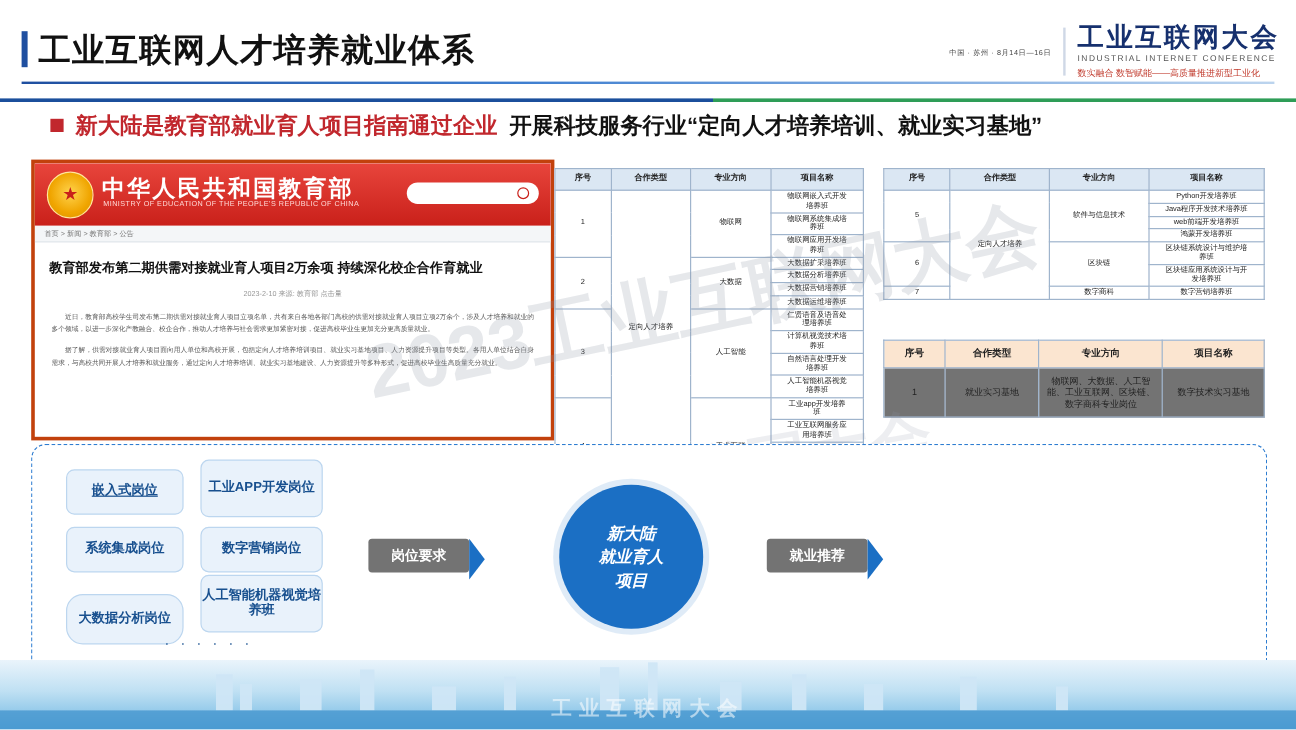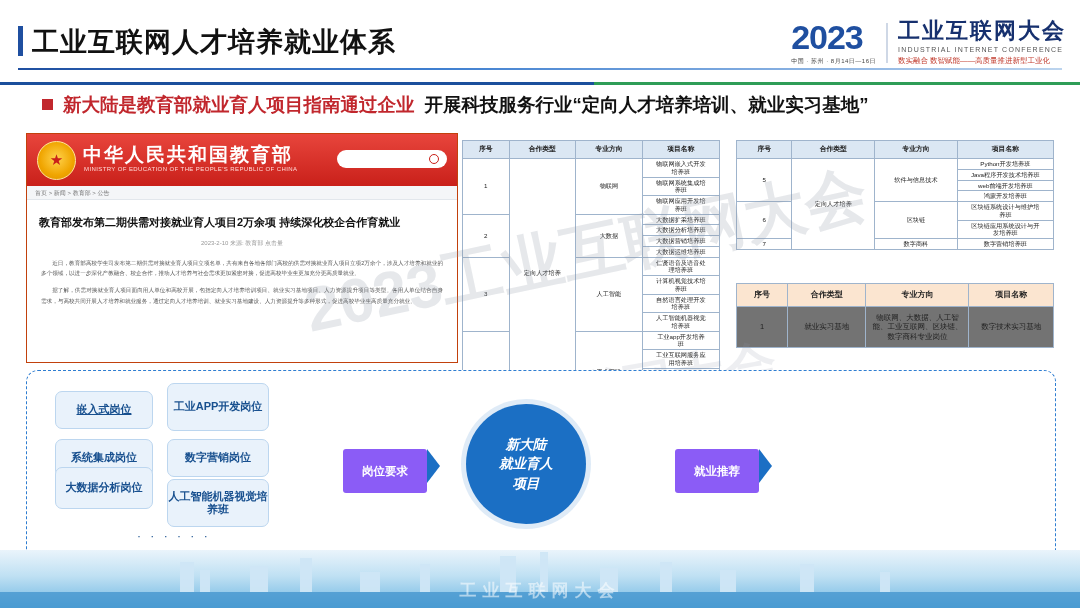--- a/index.html
+++ b/index.html
@@ -61,21 +61,21 @@
   }
   .bullet-red{
     font-size:18.5px;font-weight:bold;color:#c1272d;
   }
   .bullet-black{
     font-size:18.5px;font-weight:bold;color:#111;margin-left:10px;
   }
   
   .news{
     position:absolute;left:26px;top:133px;width:430px;height:228px;
-    background:#ffffff;border:1px solid #c2410c;overflow:hidden;
+    background:#ffffff;border:3px solid #c2410c;overflow:hidden;
   }
   .news-top{
     height:52px;background:linear-gradient(180deg,#e8453c 0%,#c9201a 100%);
     position:relative;
   }
   .emblem{
     position:absolute;left:10px;top:7px;width:37px;height:37px;border-radius:50%;
     background:radial-gradient(circle at 50% 45%,#ffd34d 0%,#f0a500 60%,#d98e00 100%);
     border:1px solid #ffe79a;
   }
@@ -147,22 +147,22 @@
     position:absolute;width:96px;height:36px;border-radius:7px;
     background:#e9f2fb;border:1px solid #bcd6ef;
     display:flex;align-items:center;justify-content:center;text-align:center;
     font-size:11px;font-weight:bold;color:#18508f;line-height:1.2;
   }
   .chip.wide{width:100px;}
   .dots{
     position:absolute;left:110px;top:158px;font-size:12px;color:#18508f;letter-spacing:3px;
   }
   .arrowbox{
-    position:absolute;width:84px;height:44px;background:#8b5cf6;border-radius:3px;
-    display:flex;align-items:center;justify-content:center;color:#fff;font-size:11.5px;font-weight:bold;margin-left:36px;
+    position:absolute;width:84px;height:28px;background:#737373;border-radius:3px;
+    display:flex;align-items:center;justify-content:center;color:#fff;font-size:11.5px;font-weight:bold;
   }
   .arrowbox:after{
     content:"";position:absolute;right:-13px;top:0;
     border-top:17px solid transparent;border-bottom:17px solid transparent;border-left:13px solid #1b6fc4;
   }
   .circle{
     position:absolute;left:466px;top:404px;width:120px;height:120px;border-radius:50%;
     background:#1b6fc4;color:#fff;display:flex;flex-direction:column;align-items:center;justify-content:center;
     font-size:13.5px;font-weight:bold;line-height:1.45;text-align:center;
     box-shadow:0 0 0 5px rgba(27,111,196,.14);
@@ -186,21 +186,20 @@
 </head>
 <body>
 
 <div class="header">
   <div class="hdr-bar"></div>
   <div class="hdr-title">工业互联网人才培养就业体系</div>
   <div class="hdr-underline"></div>
 
   <div class="logo-wrap">
     <div>
-      <div class="logo-2023">2023</div>
       <div class="logo-2023-sub">中国 · 苏州 · 8月14日—16日</div>
     </div>
     <div class="logo-divider"></div>
     <div>
       <div class="logo-cn">工业互联网大会</div>
       <div class="logo-en">INDUSTRIAL INTERNET CONFERENCE</div>
       <div class="logo-tag">数实融合  数智赋能——高质量推进新型工业化</div>
     </div>
   </div>
 </div>
@@ -354,21 +353,21 @@
   </table>
 
 <div class="watermark">2023工业互联网大会</div>
 <div class="watermark2">2023工业互联网大会</div>
 
 <div class="panel">
   <div class="chip" style="left:28px;top:20px;text-decoration:underline;">嵌入式岗位</div>
   <div class="chip wide" style="left:140px;top:12px;height:46px;">工业APP开发岗位</div>
   <div class="chip" style="left:28px;top:68px;">系统集成岗位</div>
   <div class="chip wide" style="left:140px;top:68px;">数字营销岗位</div>
-  <div class="chip" style="left:28px;top:96px;height:40px;">大数据分析岗位</div>
+  <div class="chip" style="left:28px;top:124px;height:40px;border-radius:14px;">大数据分析岗位</div>
   <div class="chip wide" style="left:140px;top:108px;height:46px;">人工智能机器视觉培养班</div>
   <div class="dots">· · · · · ·</div>
 
   <div class="arrowbox" style="left:280px;top:78px;">岗位要求</div>
   <div class="arrowbox" style="left:612px;top:78px;">就业推荐</div>
 
 </div>
 
 <div class="circle">
   <span>新大陆</span>

